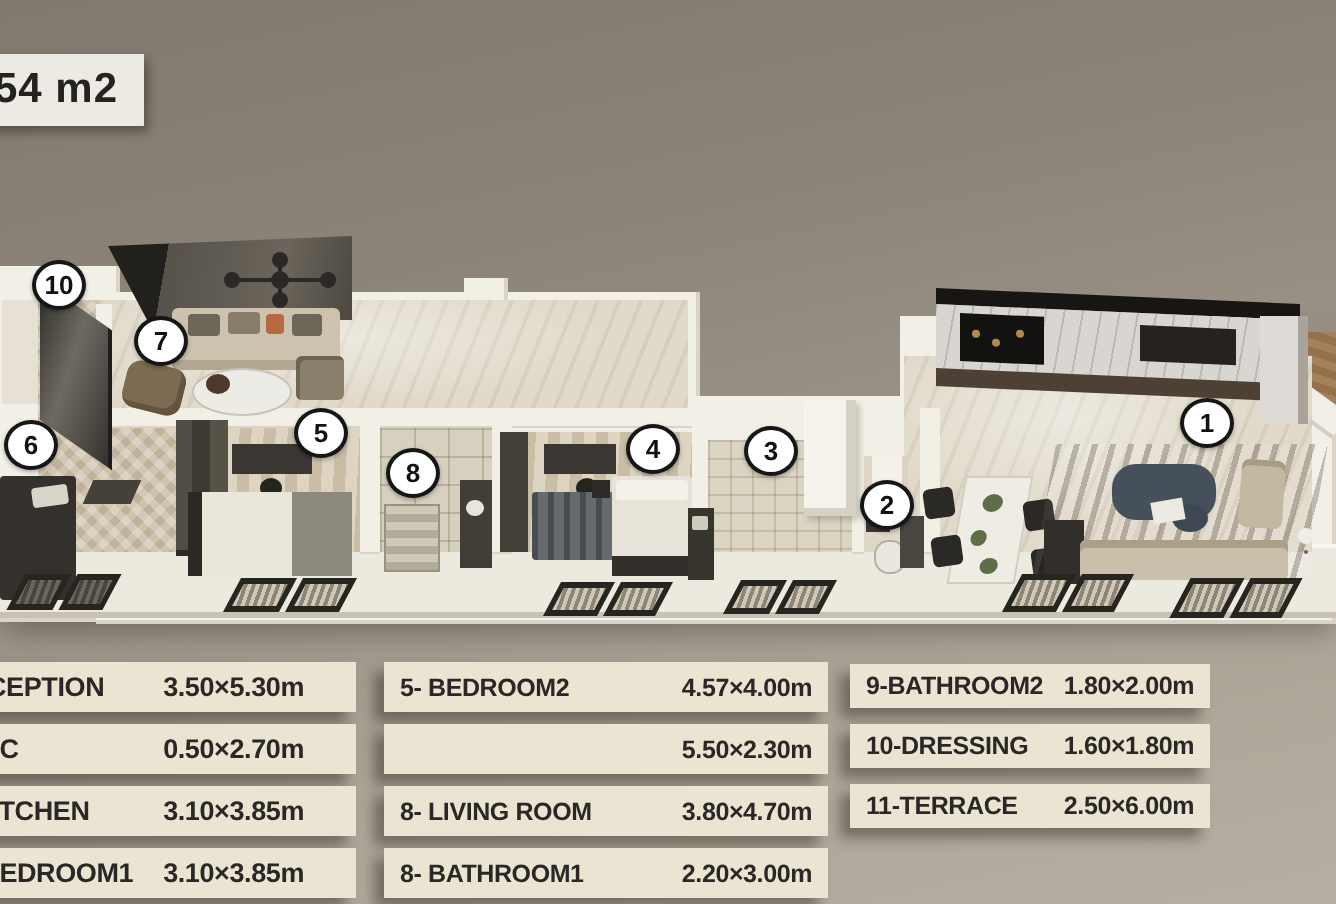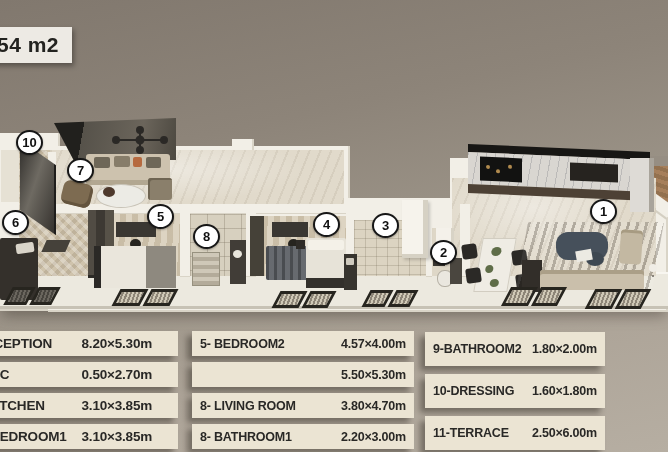--- a/index.html
+++ b/index.html
@@ -136,21 +136,21 @@
   .m4{left:313px;top:212px;} .m5{left:147px;top:204px;} .m6{left:2px;top:210px;}
   .m7{left:67px;top:158px;} .m8{left:193px;top:224px;} .m10{left:16px;top:130px;}
   
   .col{position:absolute;display:flex;flex-direction:column;}
   .colL{left:-52px;top:331px;width:230px;gap:6px;}
   .colM{left:192px;top:331px;width:222px;gap:6px;}
   .colR{left:425px;top:332px;width:180px;gap:8px;}
   .lrow{height:25px;display:flex;align-items:center;background:#ebe4d3;
     box-shadow:-5px 5px 6px rgba(28,23,16,.4);padding:0 10px 0 12px;
     font-weight:bold;color:#292826;font-size:13.5px;letter-spacing:-.2px;white-space:nowrap;}
-  .colR .lrow{height:34px;font-size:12.5px;padding:0 8px;justify-content:space-between;}
+  .colR .lrow{height:22px;font-size:12.5px;padding:0 8px;justify-content:space-between;}
   .colM .lrow{font-size:12.5px;padding:0 8px;}
   .lrow .dims{margin-left:auto;}
   .colL .lrow .dims{padding-right:16px;}
   .mlA{margin-left:0;} .mlB{margin-left:12px;} .mlC{margin-left:11px;} .mlD{margin-left:15px;}
 </style>
 </head>
 <body>
 
 <div class="stage">
 
@@ -307,21 +307,21 @@
   <div class="abs marker m4">4</div>
   <div class="abs marker m5">5</div>
   <div class="abs marker m6">6</div>
   <div class="abs marker m7">7</div>
   <div class="abs marker m8">8</div>
   <div class="abs marker m10">10</div>
 
   <div class="col colL">
     <div class="lrow">
       <span class="mlA">1- RECEPTION</span>
-      <span class="dims">8.20×5.30m</span>
+      <span class="dims">3.50×5.30m</span>
     </div>
     <div class="lrow">
       <span class="mlB">2- WC</span>
       <span class="dims">0.50×2.70m</span>
     </div>
     <div class="lrow">
       <span class="mlC">3- KITCHEN</span>
       <span class="dims">3.10×3.85m</span>
     </div>
     <div class="lrow">
@@ -329,21 +329,21 @@
       <span class="dims">3.10×3.85m</span>
     </div>
   </div>
 
   <div class="col colM">
     <div class="lrow">
       <span>5- BEDROOM2</span>
       <span class="dims">4.57×4.00m</span>
     </div>
     <div class="lrow">
-      <span class="dims">5.50×5.30m</span>
+      <span class="dims">5.50×2.30m</span>
     </div>
     <div class="lrow">
       <span>8- LIVING ROOM</span>
       <span class="dims">3.80×4.70m</span>
     </div>
     <div class="lrow">
       <span>8- BATHROOM1</span>
       <span class="dims">2.20×3.00m</span>
     </div>
   </div>

